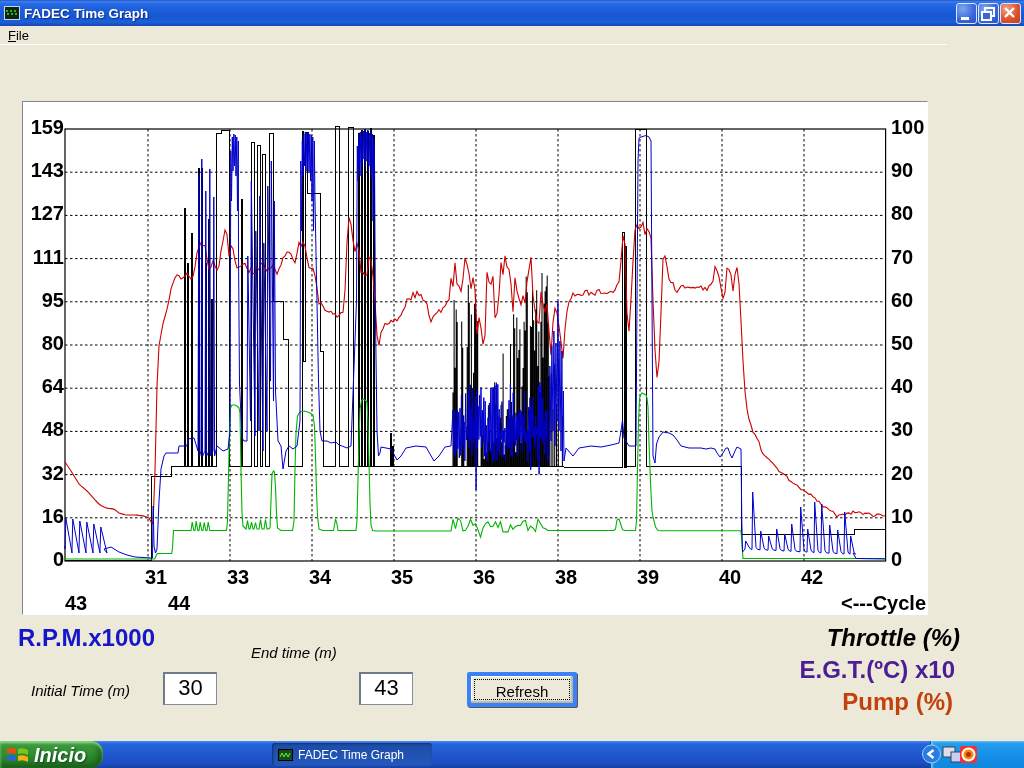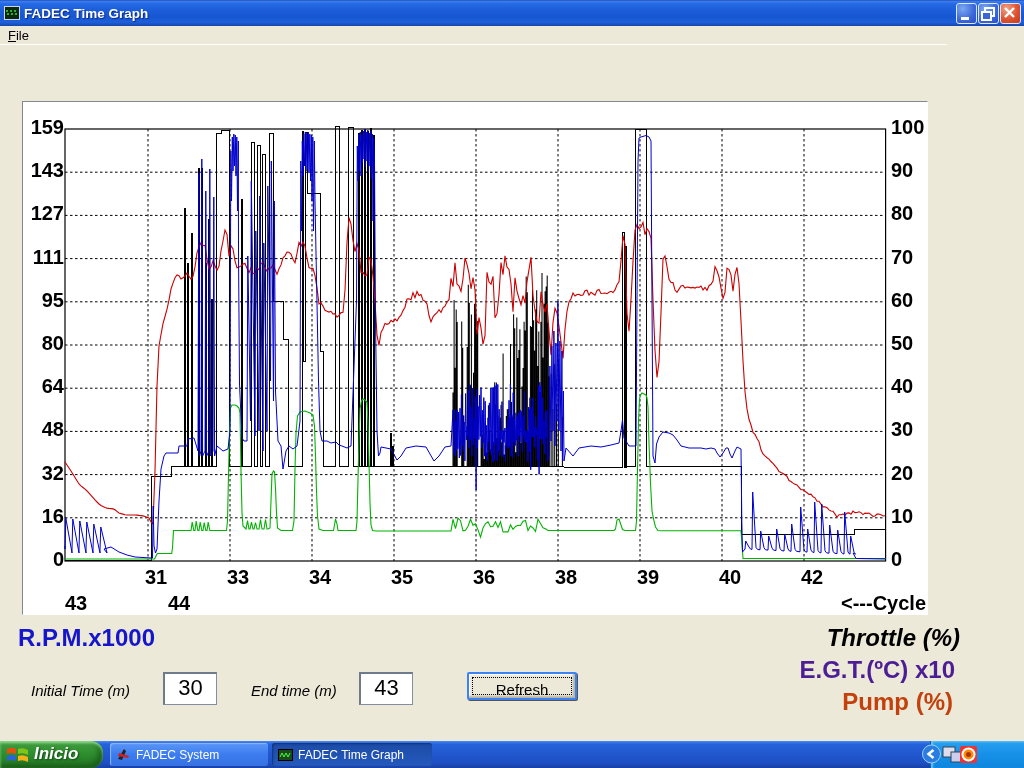--- a/index.html
+++ b/index.html
@@ -15,34 +15,34 @@
 #menubar{position:absolute;left:0;top:26px;width:947px;height:18px;background:#ece9d8;border-bottom:1px solid #fff;}
 #menufile{position:absolute;left:8px;top:2px;font-size:13px;color:#000;}
 #panel{position:absolute;left:22px;top:101px;width:904px;height:512px;
  background:#fff;border-top:1px solid #828790;border-left:1px solid #828790;
  border-bottom:1px solid #fff;border-right:1px solid #fff;}
 .leg{position:absolute;font-weight:bold;font-size:24px;}
 #controls span{font-size:15px;color:#000;font-style:italic;}
 .tb{position:absolute;width:54px;height:33px;background:#fff;
  border:1px solid #848ea0;border-top:2px solid #6d7b8d;border-left:2px solid #6d7b8d;
  box-sizing:border-box;font-size:22px;text-align:center;line-height:28px;}
-#refresh{position:absolute;left:467px;top:672px;width:110px;height:28px;
- background:#ece9d8;border:2px solid #3b82f6;border-radius:2px;
+#refresh{position:absolute;left:467px;top:672px;width:110px;height:35px;
+ background:#ece9d8;border:4px solid #3b82f6;border-radius:2px;
  box-shadow:inset -2px -2px 2px #b8b4a2, inset 1px 1px 1px #fff, 1px 1px 0 #555;
  box-sizing:border-box;}
 #refresh .focus{position:absolute;left:3px;top:3px;right:3px;bottom:3px;
  border:1px dotted #000;}
 #refresh .lbl{position:absolute;width:100%;text-align:center;top:7px;font-size:15px;}
 #taskbar{position:absolute;left:0;top:741px;width:1024px;height:27px;
  background:linear-gradient(180deg,#4b8df8 0%,#3272e6 6%,#2563da 12%,#2258cf 45%,#1e4fc4 80%,#1941a5 100%);}
 #startbtn{position:absolute;left:0;top:0px;width:103px;height:27px;
  background:linear-gradient(180deg,#5fbf5f 0%,#3d9a3d 12%,#2f8f2f 45%,#268026 80%,#1e6f1e 100%);
  border-radius:0 12px 12px 0;box-shadow:inset 0 2px 3px #8fd88f, inset -4px -3px 6px #1a5c1a;}
 #starttext{position:absolute;left:34px;top:3px;color:#fff;font-weight:bold;
- font-style:italic;font-size:17px;text-shadow:1px 1px 2px #14431a;}
+ font-style:italic;font-size:20px;text-shadow:1px 1px 2px #14431a;}
 .taskbtn{position:absolute;top:2px;height:23px;border-radius:3px;color:#fff;font-size:12px;}
 #task1{left:110px;width:158px;background:linear-gradient(180deg,#5b96f5 0%,#3c7cf0 50%,#3671e2 100%);
  box-shadow:inset 1px 1px 1px #8db7f8;}
 #task2{left:272px;width:160px;background:linear-gradient(180deg,#1c4aa6 0%,#2154b4 60%,#2458bc 100%);
  box-shadow:inset 1px 1px 2px #123272;}
 .taskbtn .ttxt{position:absolute;left:26px;top:5px;}
 #tray{position:absolute;left:930px;top:0;width:94px;height:27px;
  background:linear-gradient(180deg,#2aa1f0 0%,#1590e8 50%,#0f86dd 100%);
  border-left:1px solid #0d5ca8;box-shadow:inset 2px 1px 2px #66c4f8;}
 #es{position:absolute;left:944px;top:6px;color:#fff;font-size:15px;}
@@ -115,43 +115,36 @@
  <path d="M64.0 545.0 L64.0 548.0 L64.8 517.0 L71.0 552.0 L71.0 548.0 L71.8 518.0 L78.0 552.0 L78.0 548.0 L78.8 520.0 L85.0 552.0 L85.0 548.0 L85.8 521.0 L92.0 552.0 L92.0 548.0 L92.8 523.0 L99.0 552.0 L99.0 548.0 L99.8 526.0 L106.0 552.0 L103.0 548.0 L110.0 546.0 L118.0 551.0 L126.0 554.0 L134.0 556.0 L150.0 557.0 L151.5 557.0 L152.2 505.0 L153.0 545.0 L154.5 552.0 L156.0 548.0 L158.0 500.0 L160.0 468.0 L163.0 455.0 L165.0 452.0 L177.0 452.0 L178.0 445.0 L186.0 445.0 L187.0 438.0 L193.0 437.0 L197.0 450.0 L197.8 172.0 L198.6 455.0 L200.0 450.0 L200.8 158.0 L201.6 455.0 L204.0 450.0 L204.8 190.0 L205.6 455.0 L208.0 450.0 L208.8 168.0 L209.6 455.0 L212.0 450.0 L212.8 196.0 L213.6 455.0 L216.0 445.0 L222.0 450.0 L227.0 448.0 L229.0 430.0 L229.8 150.0 L230.5 200.0 L231.3 136.0 L232.0 170.0 L232.8 133.0 L233.5 165.0 L234.3 134.0 L235.0 175.0 L235.8 136.0 L236.5 210.0 L237.3 140.0 L237.5 250.0 L238.5 383.0 L239.5 405.0 L241.0 437.0 L243.0 440.0 L246.0 440.0 L246.8 255.0 L249.5 420.0 L250.3 180.0 L254.0 435.0 L254.8 230.0 L258.0 430.0 L258.8 195.0 L262.0 450.0 L262.8 242.0 L266.0 430.0 L266.8 185.0 L269.5 380.0 L270.3 160.0 L272.5 400.0 L273.3 200.0 L274.5 390.0 L277.0 440.0 L280.0 445.0 L282.0 468.0 L285.0 450.0 L288.0 445.0 L292.0 448.0 L296.0 445.0 L299.0 420.0 L299.8 160.0 L300.5 230.0 L301.3 140.0 L302.0 175.0 L302.8 133.0 L303.5 165.0 L304.3 131.0 L305.0 170.0 L305.8 132.0 L306.5 168.0 L307.3 131.0 L308.0 172.0 L308.8 133.0 L309.5 180.0 L310.3 134.0 L311.0 200.0 L311.8 136.0 L312.5 230.0 L313.3 140.0 L314.0 200.0 L315.0 252.0 L316.0 302.0 L317.5 380.0 L319.0 430.0 L321.0 440.0 L326.0 440.0 L330.0 442.0 L335.0 441.0 L338.0 444.0 L341.0 445.0 L346.0 447.0 L350.0 445.0 L355.5 300.0 L356.3 145.0 L357.0 180.0 L357.8 133.0 L358.5 170.0 L359.3 131.0 L360.0 175.0 L360.8 134.0 L361.5 162.0 L362.3 130.0 L363.0 158.0 L363.8 128.0 L364.5 166.0 L365.3 131.0 L366.0 160.0 L366.8 129.0 L367.5 172.0 L368.3 132.0 L369.0 165.0 L369.8 130.0 L370.5 178.0 L371.3 133.0 L372.0 220.0 L372.8 137.0 L373.5 160.0 L374.5 320.0 L376.0 430.0 L377.5 455.0 L379.0 452.0 L380.0 446.0 L390.0 448.0 L396.0 459.0 L400.0 455.0 L405.0 447.0 L415.0 445.0 L425.0 446.0 L433.0 460.0 L438.0 455.0 L444.0 446.0 L450.0 445.0 L452.0 409.0 L452.7 452.1 L453.4 408.6 L454.1 455.1 L454.8 420.1 L455.5 449.4 L456.2 409.1 L456.9 447.7 L457.6 411.0 L458.3 456.9 L459.0 407.2 L459.7 454.5 L460.4 393.5 L461.1 444.4 L461.8 414.3 L462.5 449.7 L463.2 420.9 L463.9 459.9 L464.6 392.5 L465.3 438.9 L466.0 425.5 L466.7 435.2 L467.4 389.6 L468.1 447.1 L468.8 383.5 L469.5 438.8 L470.2 406.2 L470.9 454.9 L471.6 387.1 L472.3 443.9 L473.0 417.5 L473.7 437.3 L474.4 395.5 L475.1 488.9 L475.8 388.1 L476.5 446.8 L477.2 405.4 L477.9 438.6 L478.6 394.2 L479.3 435.5 L480.0 386.5 L480.7 447.0 L481.4 409.3 L482.1 441.9 L482.8 396.6 L483.5 455.1 L484.2 400.2 L484.9 455.1 L485.6 424.4 L486.3 459.7 L487.0 416.8 L487.7 441.1 L488.4 401.9 L489.1 450.9 L489.8 387.3 L490.5 453.9 L491.2 386.6 L491.9 461.2 L492.6 386.4 L493.3 459.4 L494.0 384.6 L494.7 443.3 L495.4 381.7 L496.1 459.7 L496.8 383.4 L497.5 449.9 L498.2 408.2 L498.9 454.6 L499.6 429.9 L500.3 438.4 L501.0 400.6 L501.7 455.9 L502.4 429.6 L503.1 441.4 L503.8 427.1 L504.5 460.5 L505.2 427.0 L505.9 445.4 L506.6 417.8 L507.3 447.2 L508.0 399.3 L508.7 446.1 L509.4 383.1 L510.1 455.1 L510.8 413.6 L511.5 456.5 L512.2 391.7 L512.9 441.8 L513.6 418.0 L514.3 444.5 L515.0 411.8 L515.7 439.2 L516.4 414.9 L517.1 455.2 L517.8 411.8 L518.5 435.0 L519.2 408.9 L519.9 441.1 L520.6 410.5 L521.3 450.5 L522.0 415.3 L522.7 436.2 L523.4 390.1 L524.1 441.1 L524.8 429.6 L525.5 442.0 L526.2 429.5 L526.9 460.6 L527.6 406.1 L528.3 450.8 L529.0 396.8 L529.7 468.8 L530.4 407.5 L531.1 436.1 L531.8 396.7 L532.5 436.0 L533.2 426.3 L533.9 446.2 L534.6 415.4 L535.3 434.3 L536.0 428.0 L536.7 459.1 L537.4 384.7 L538.1 473.3 L538.8 381.3 L539.5 437.5 L540.2 385.0 L540.9 438.4 L541.6 396.8 L542.3 443.3 L543.0 419.8 L543.7 452.9 L544.4 410.9 L545.1 436.8 L545.8 409.2 L546.5 460.7 L548.0 455.0 L548.9 365.0 L550.0 440.0 L550.9 345.0 L552.0 430.0 L552.9 330.0 L554.0 445.0 L554.9 342.0 L556.0 420.0 L556.9 300.0 L558.0 430.0 L558.9 340.0 L560.0 450.0 L560.9 350.0 L561.5 460.0 L562.4 390.0 L563.0 460.0 L565.0 447.0 L572.0 455.0 L578.0 447.0 L590.0 445.0 L600.0 446.0 L610.0 444.0 L618.0 442.0 L620.0 430.0 L621.5 419.0 L623.0 437.0 L628.0 445.0 L632.0 445.0 L635.0 445.0 L636.0 300.0 L637.0 160.0 L638.0 137.0 L640.0 136.0 L645.0 134.5 L648.0 136.0 L650.0 140.0 L651.0 300.0 L652.0 455.0 L654.0 462.0 L655.5 443.0 L658.0 436.0 L662.0 431.0 L668.0 432.0 L672.0 434.0 L676.0 439.0 L680.0 445.0 L688.0 447.0 L700.0 447.0 L705.0 448.0 L710.0 447.0 L714.0 448.0 L716.0 452.0 L719.0 456.0 L722.0 452.0 L725.0 447.0 L727.0 447.0 L729.0 453.0 L731.0 457.0 L734.0 450.0 L736.0 446.0 L738.0 447.0 L740.0 448.0 L740.8 520.0 L741.5 551.0 L744.0 548.0 L744.7 540.0 L748.0 546.0 L749.5 548.0 L751.0 548.4 L751.7 491.0 L755.0 546.4 L756.5 548.4 L759.0 548.8 L759.7 530.0 L763.0 546.8 L764.5 548.8 L767.0 549.1 L767.7 535.0 L771.0 547.1 L772.5 549.1 L775.0 549.5 L775.7 528.0 L779.0 547.5 L780.5 549.5 L783.0 550.0 L783.7 533.0 L787.0 548.0 L788.5 550.0 L790.0 550.3 L790.7 523.0 L794.0 548.3 L795.5 550.3 L799.0 550.8 L799.7 506.0 L803.0 548.8 L804.5 550.8 L806.0 551.1 L806.7 528.0 L810.0 549.1 L811.5 551.1 L813.0 551.5 L813.7 501.0 L817.0 549.5 L818.5 551.5 L820.0 551.8 L820.7 503.0 L824.0 549.8 L825.5 551.8 L828.0 552.2 L828.7 524.0 L832.0 550.2 L833.5 552.2 L836.0 552.6 L836.7 529.0 L840.0 550.6 L841.5 552.6 L843.0 553.0 L843.7 511.0 L847.0 551.0 L848.5 553.0 L849.0 553.2 L849.7 535.0 L853.0 551.2 L854.5 553.2 L852.0 552.0 L855.0 557.5 L884.6 558.0" stroke="#0000cc" stroke-width="1" fill="none"></path>
 </svg>
 </div>
 <div class="leg" style="left:18px;top:624px;color:#1515cc;">R.P.M.x1000</div>
 <div class="leg" style="right:64px;top:624px;color:#000;font-style:italic;">Throttle (%)</div>
 <div class="leg" style="right:69px;top:656px;color:#4c1d95;">E.G.T.(ºC) x10</div>
 <div class="leg" style="right:71px;top:688px;color:#c2410c;">Pump (%)</div>
 <div id="controls">
  <span style="position:absolute;left:31px;top:682px;">Initial Time (m)</span>
  <div class="tb" style="left:163px;top:672px;position:absolute;">30</div>
- <span style="position:absolute;left:251px;top:682px;">End time (m)</span>
+ <span style="position:absolute;left:251px;top:644px;">End time (m)</span>
  <div class="tb" style="left:359px;top:672px;position:absolute;">43</div>
  <div id="refresh">
       <div class="focus"></div>
       <div class="lbl">Refresh</div>
     </div>
 </div>
 <div id="taskbar">
  <div id="startbtn">
   <svg width="24" height="22" style="position:absolute;left:6px;top:3px" viewBox="0 0 24 22">
    <path d="M1 5 Q5 3 10 5 L10 10 Q5 8 1 10 Z" fill="#e84e0e"></path>
    <path d="M12 5 Q17 3 22 6 L22 11 Q17 8 12 10 Z" fill="#7fc418"></path>
    <path d="M1 12 Q5 10 10 12 L10 17 Q5 15 1 17 Z" fill="#2a64d8"></path>
    <path d="M12 12 Q17 10 22 13 L22 18 Q17 15 12 17 Z" fill="#f3b117"></path>
   </svg>
   <div id="starttext">Inicio</div>
- </div>
- <div class="taskbtn" id="task1">
-  <svg width="16" height="16" style="position:absolute;left:6px;top:4px">
-        <path d="M2 12 L8 2 L10 4 L6 13 Z" fill="#222"></path>
-        <path d="M3 6 L13 9 L12 11 L2 9 Z" fill="#c22"></path>
-      </svg>
-  <div class="ttxt">FADEC System</div>
  </div>
  <div class="taskbtn" id="task2">
   <svg width="16" height="16" style="position:absolute;left:6px;top:4px">
         <rect x="0" y="2" width="15" height="12" fill="#000"></rect>
         <rect x="1" y="3" width="13" height="10" fill="#1a4a1a"></rect>
         <polyline points="2,10 4,6 6,10 8,6 10,10 12,6" stroke="#4f4" stroke-width="1" fill="none"></polyline>
       </svg>
   <div class="ttxt">FADEC Time Graph</div>
  </div>
  <div id="es">ES</div>

